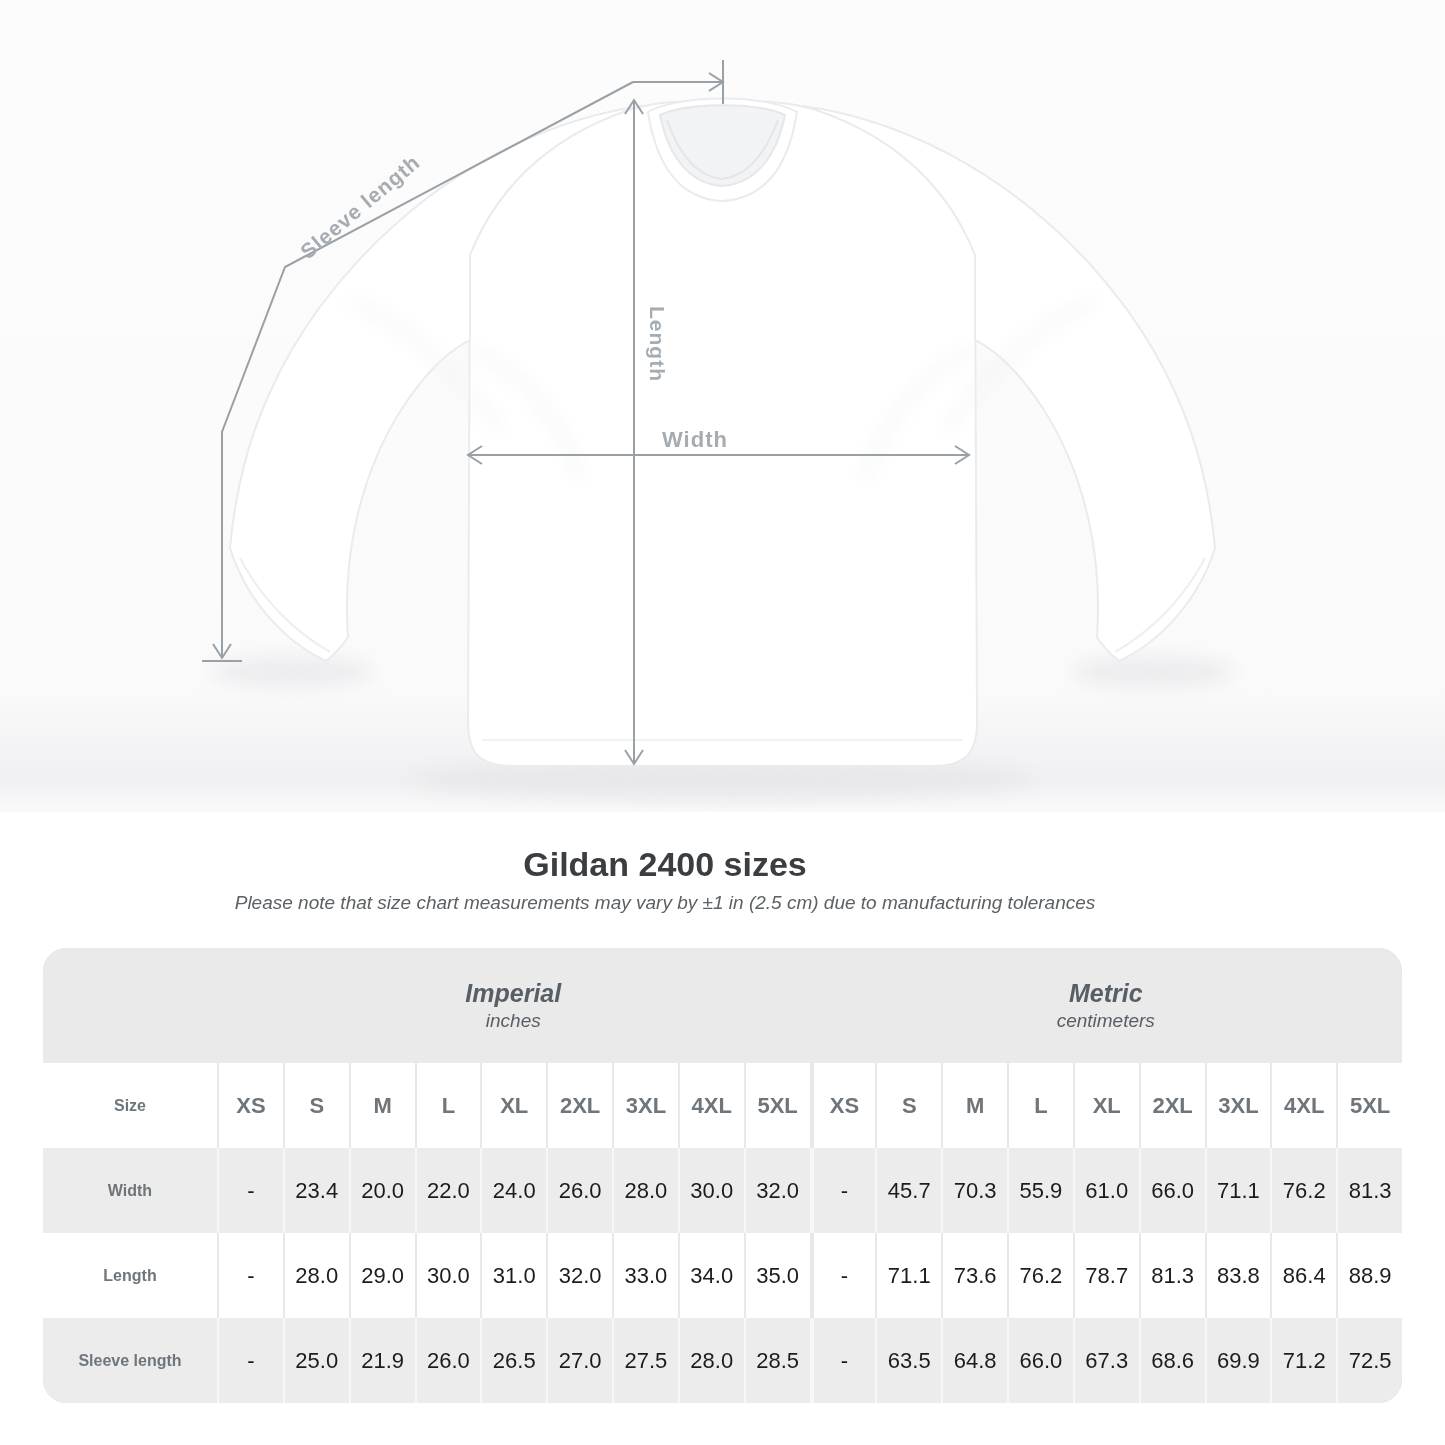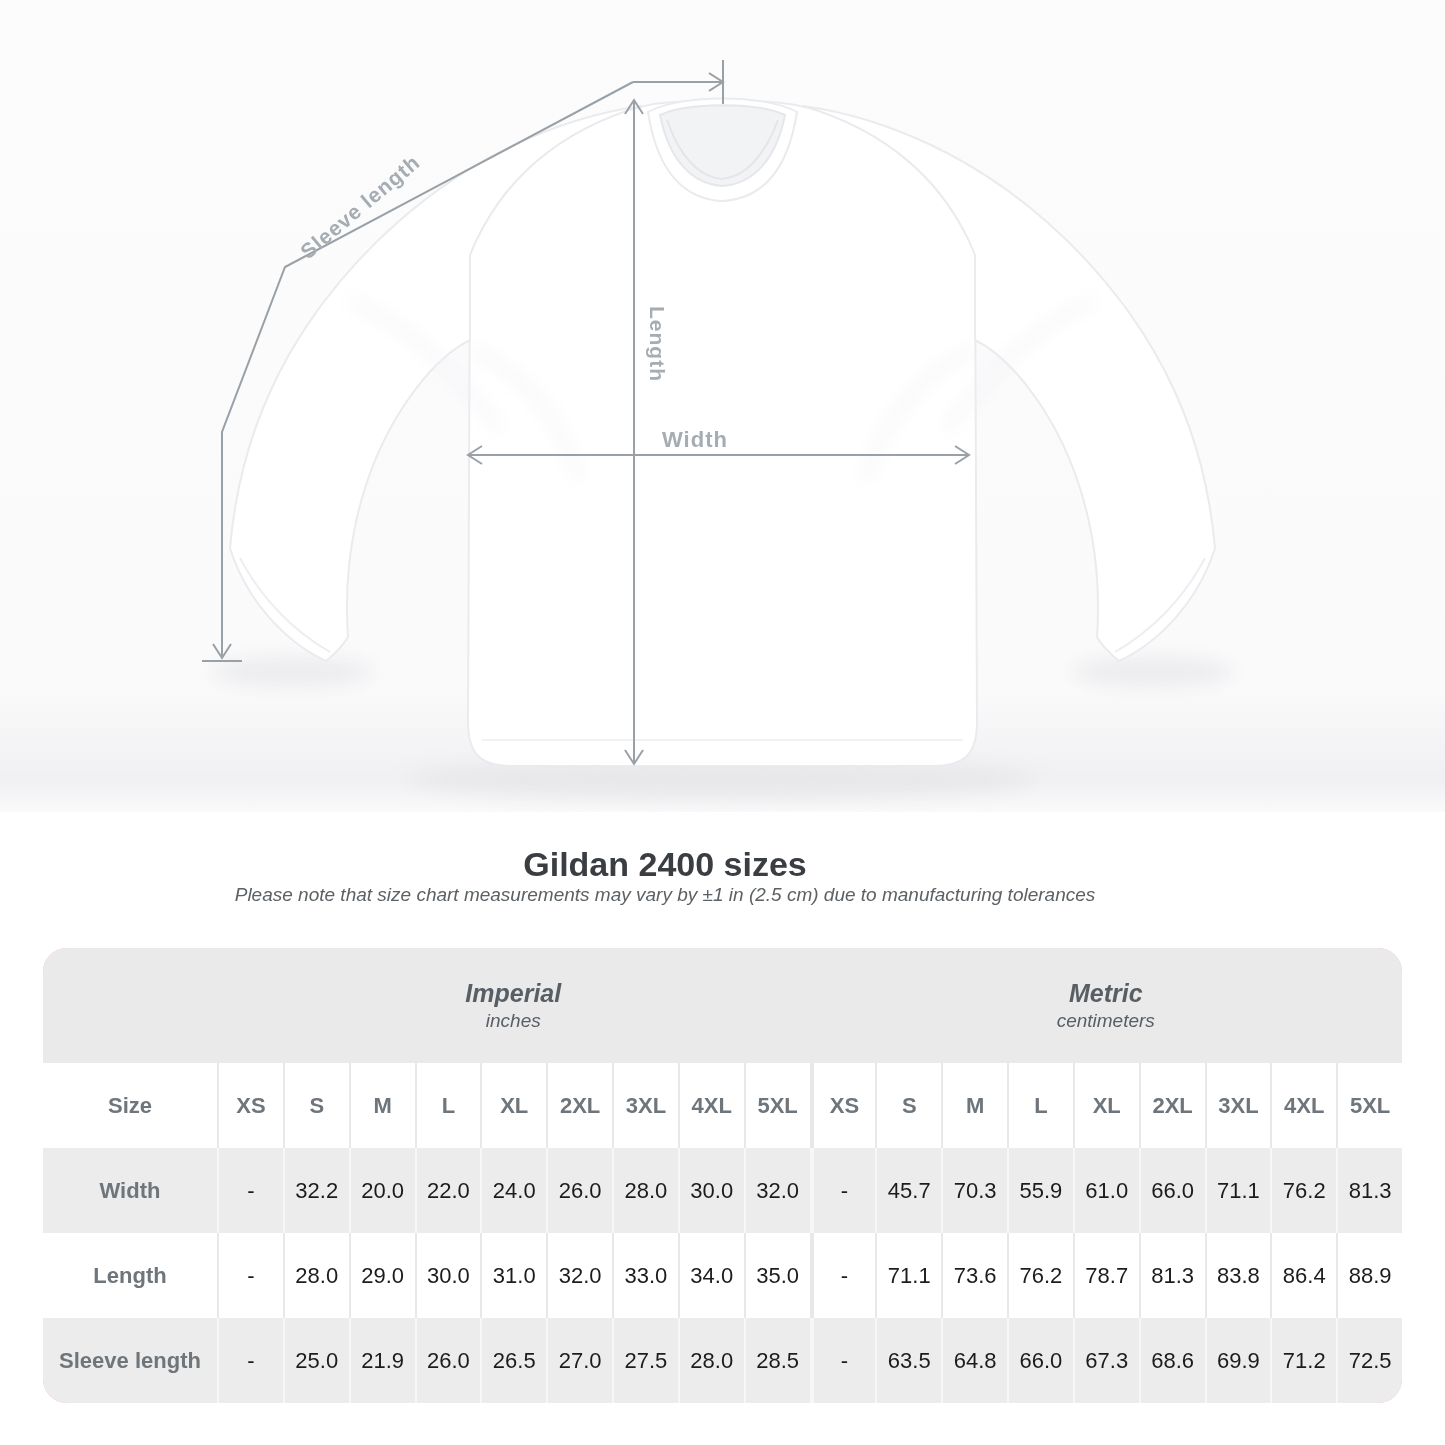--- a/index.html
+++ b/index.html
@@ -6,40 +6,40 @@
   .stage{
     position:relative;width:1445px;height:1445px;background:#ffffff;
     font-family:"Liberation Sans","DejaVu Sans",sans-serif;overflow:hidden;
   }
   .photo{position:absolute;top:0;left:0;}
   .title-block{position:absolute;top:845px;left:0;width:1330px;text-align:center;}
   .chart-title{
     font-size:34px;font-weight:bold;color:#3a3e42;margin:0;line-height:38px;
   }
   .chart-subtitle{
-    font-size:19px;font-style:italic;color:#5c6165;margin:0 0 0 0;line-height:24px;
+    font-size:19px;font-style:italic;color:#5c6165;margin:8px 0 0 0;line-height:24px;
   }
   .size-table{
     position:absolute;top:948px;left:43px;width:1359px;height:455px;
     border-radius:24px;overflow:hidden;background:#f9a8d4;
     display:grid;
     grid-template-columns:174px repeat(18,1fr);
     grid-template-rows:115px 85px 85px 85px 85px;
   }
   .band{background:#eaeaeb;display:flex;flex-direction:column;align-items:center;justify-content:center;}
   .band-corner{grid-column:1;}
   .band-imperial{grid-column:2 / span 9;}
   .band-metric{grid-column:11 / span 9;}
   .band-name{font-size:25px;font-weight:bold;font-style:italic;color:#575e64;line-height:28px;}
   .band-unit{font-size:19px;font-style:italic;color:#575e64;line-height:22px;margin-top:3px;}
   .cell{
     display:flex;align-items:center;justify-content:center;
     background:#ffffff;border-left:2px solid #e8e8ea;
   }
-  .label-cell{border-left:none;font-size:22px;font-weight:bold;color:#6e757b;}
+  .label-cell{border-left:none;font-size:16px;font-weight:bold;color:#6e757b;}
   .size-cell{font-size:22px;font-weight:bold;color:#6e757b;}
   .value-cell{font-size:22px;font-weight:normal;color:#1b1c1e;}
   .shaded{background:#ececec;border-left-color:#f7f7f8;}
   .metric-start{border-left-width:4px;}
 </style>
 </head>
 <body>
 
 <div class="stage">
 
@@ -184,21 +184,21 @@
       <div class="cell size-cell">S</div>
       <div class="cell size-cell">M</div>
       <div class="cell size-cell">L</div>
       <div class="cell size-cell">XL</div>
       <div class="cell size-cell">2XL</div>
       <div class="cell size-cell">3XL</div>
       <div class="cell size-cell">4XL</div>
       <div class="cell size-cell">5XL</div>
       <div class="cell label-cell shaded">Width</div>
       <div class="cell value-cell shaded">-</div>
-      <div class="cell value-cell shaded">32.2</div>
+      <div class="cell value-cell shaded">23.4</div>
       <div class="cell value-cell shaded">20.0</div>
       <div class="cell value-cell shaded">22.0</div>
       <div class="cell value-cell shaded">24.0</div>
       <div class="cell value-cell shaded">26.0</div>
       <div class="cell value-cell shaded">28.0</div>
       <div class="cell value-cell shaded">30.0</div>
       <div class="cell value-cell shaded">32.0</div>
       <div class="cell value-cell shaded metric-start">-</div>
       <div class="cell value-cell shaded">45.7</div>
       <div class="cell value-cell shaded">70.3</div>

